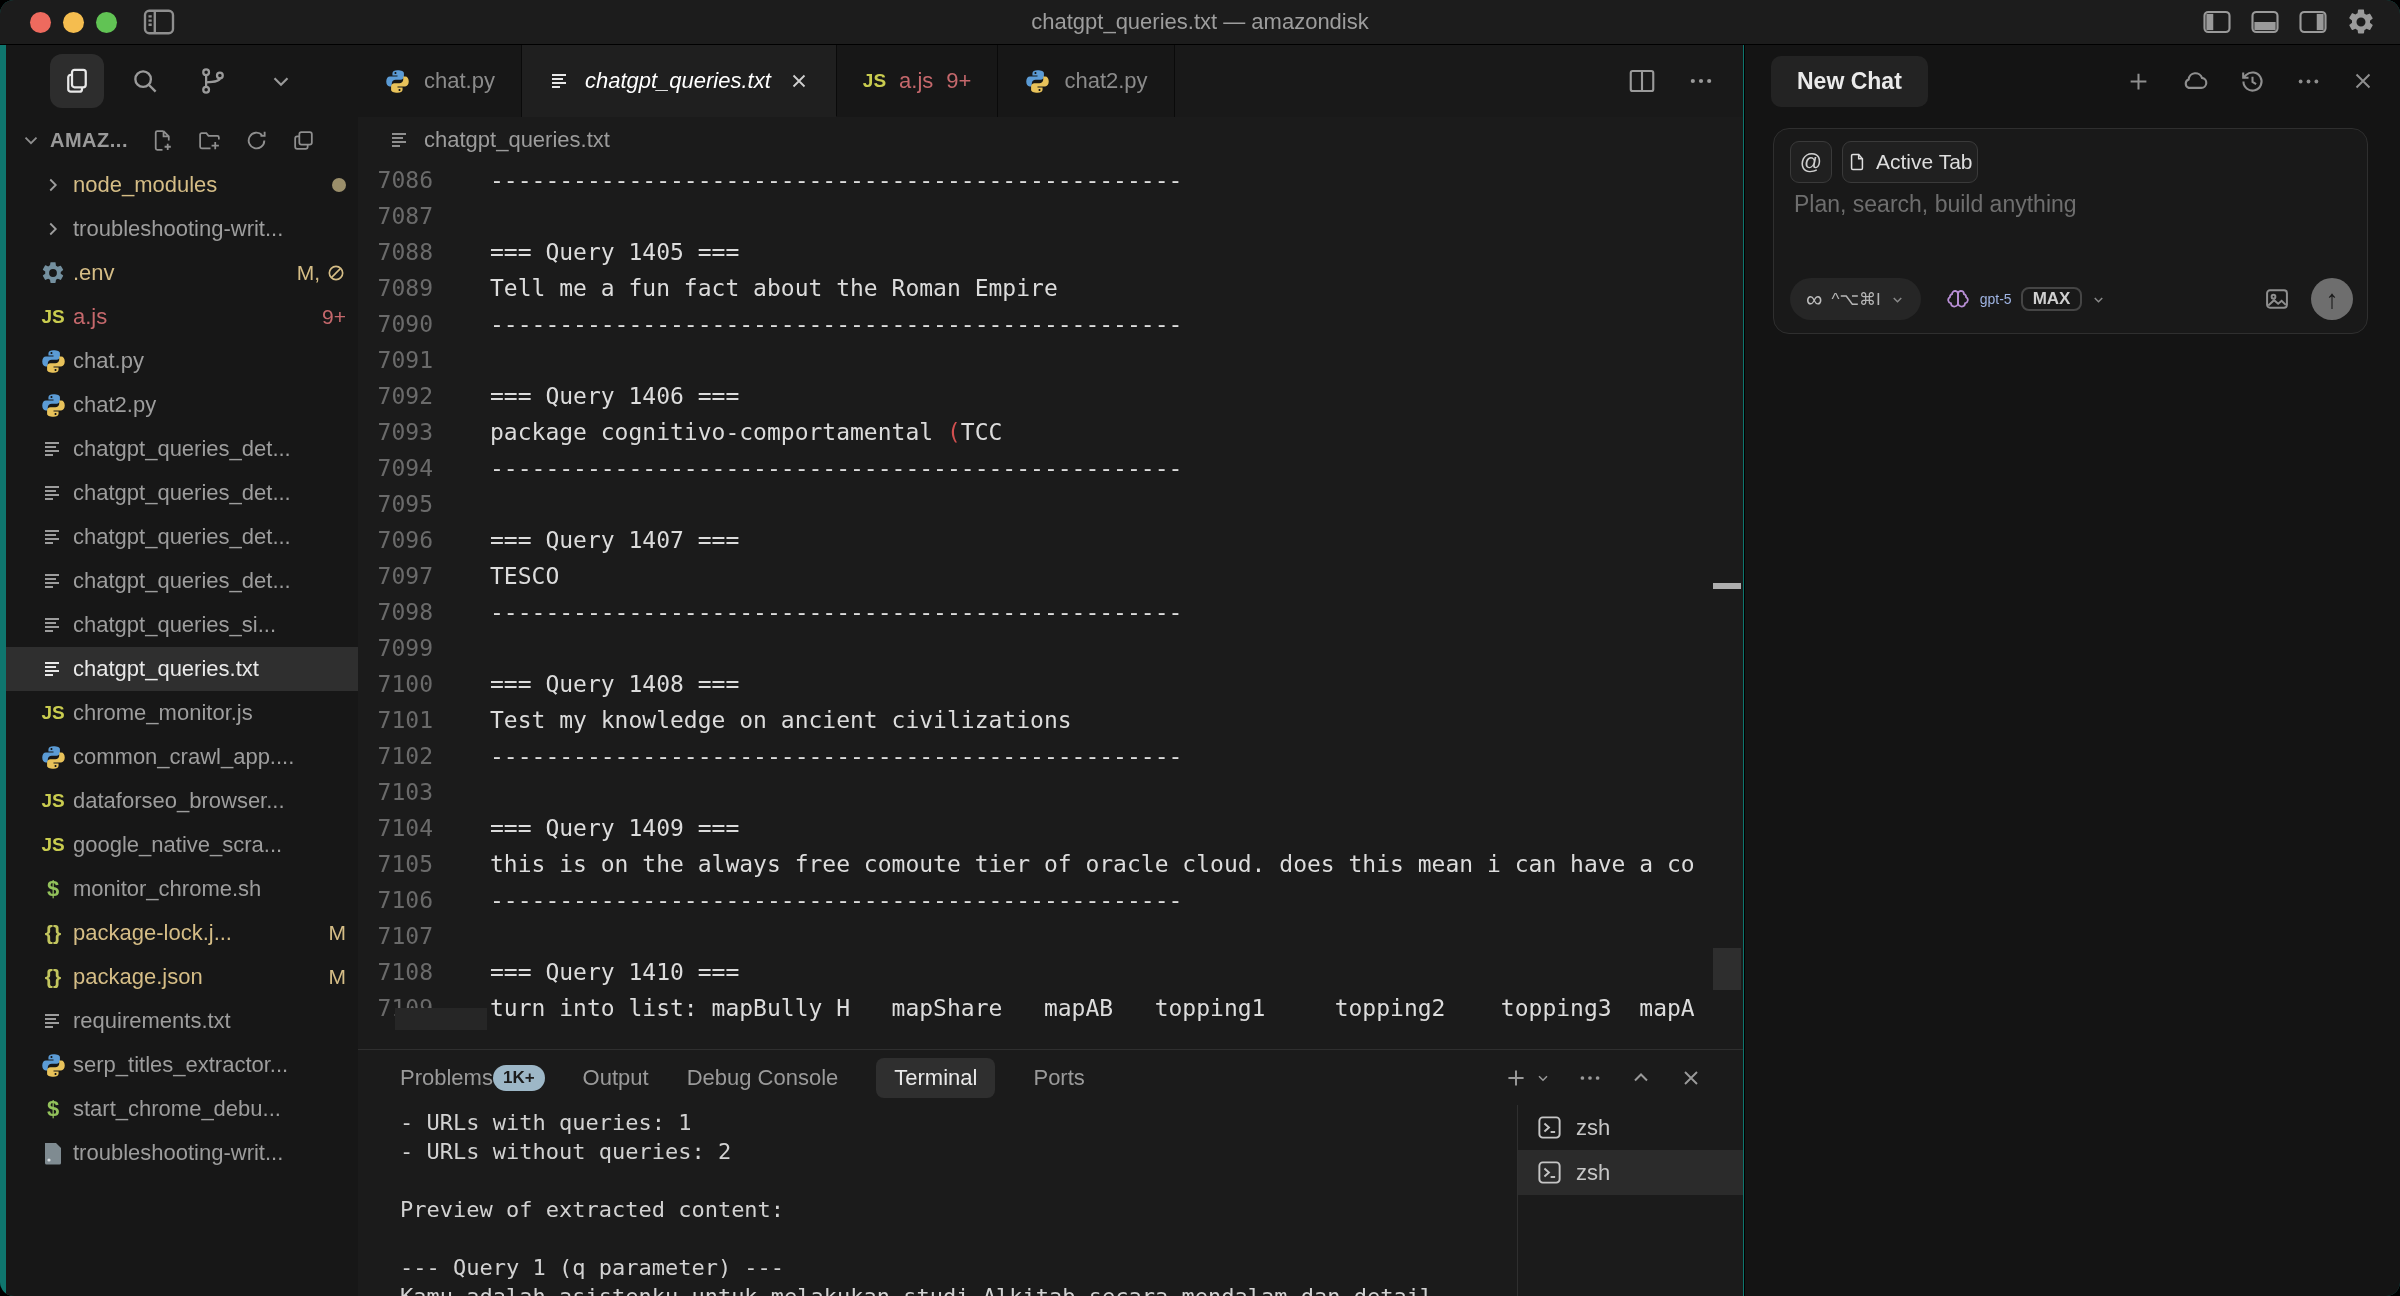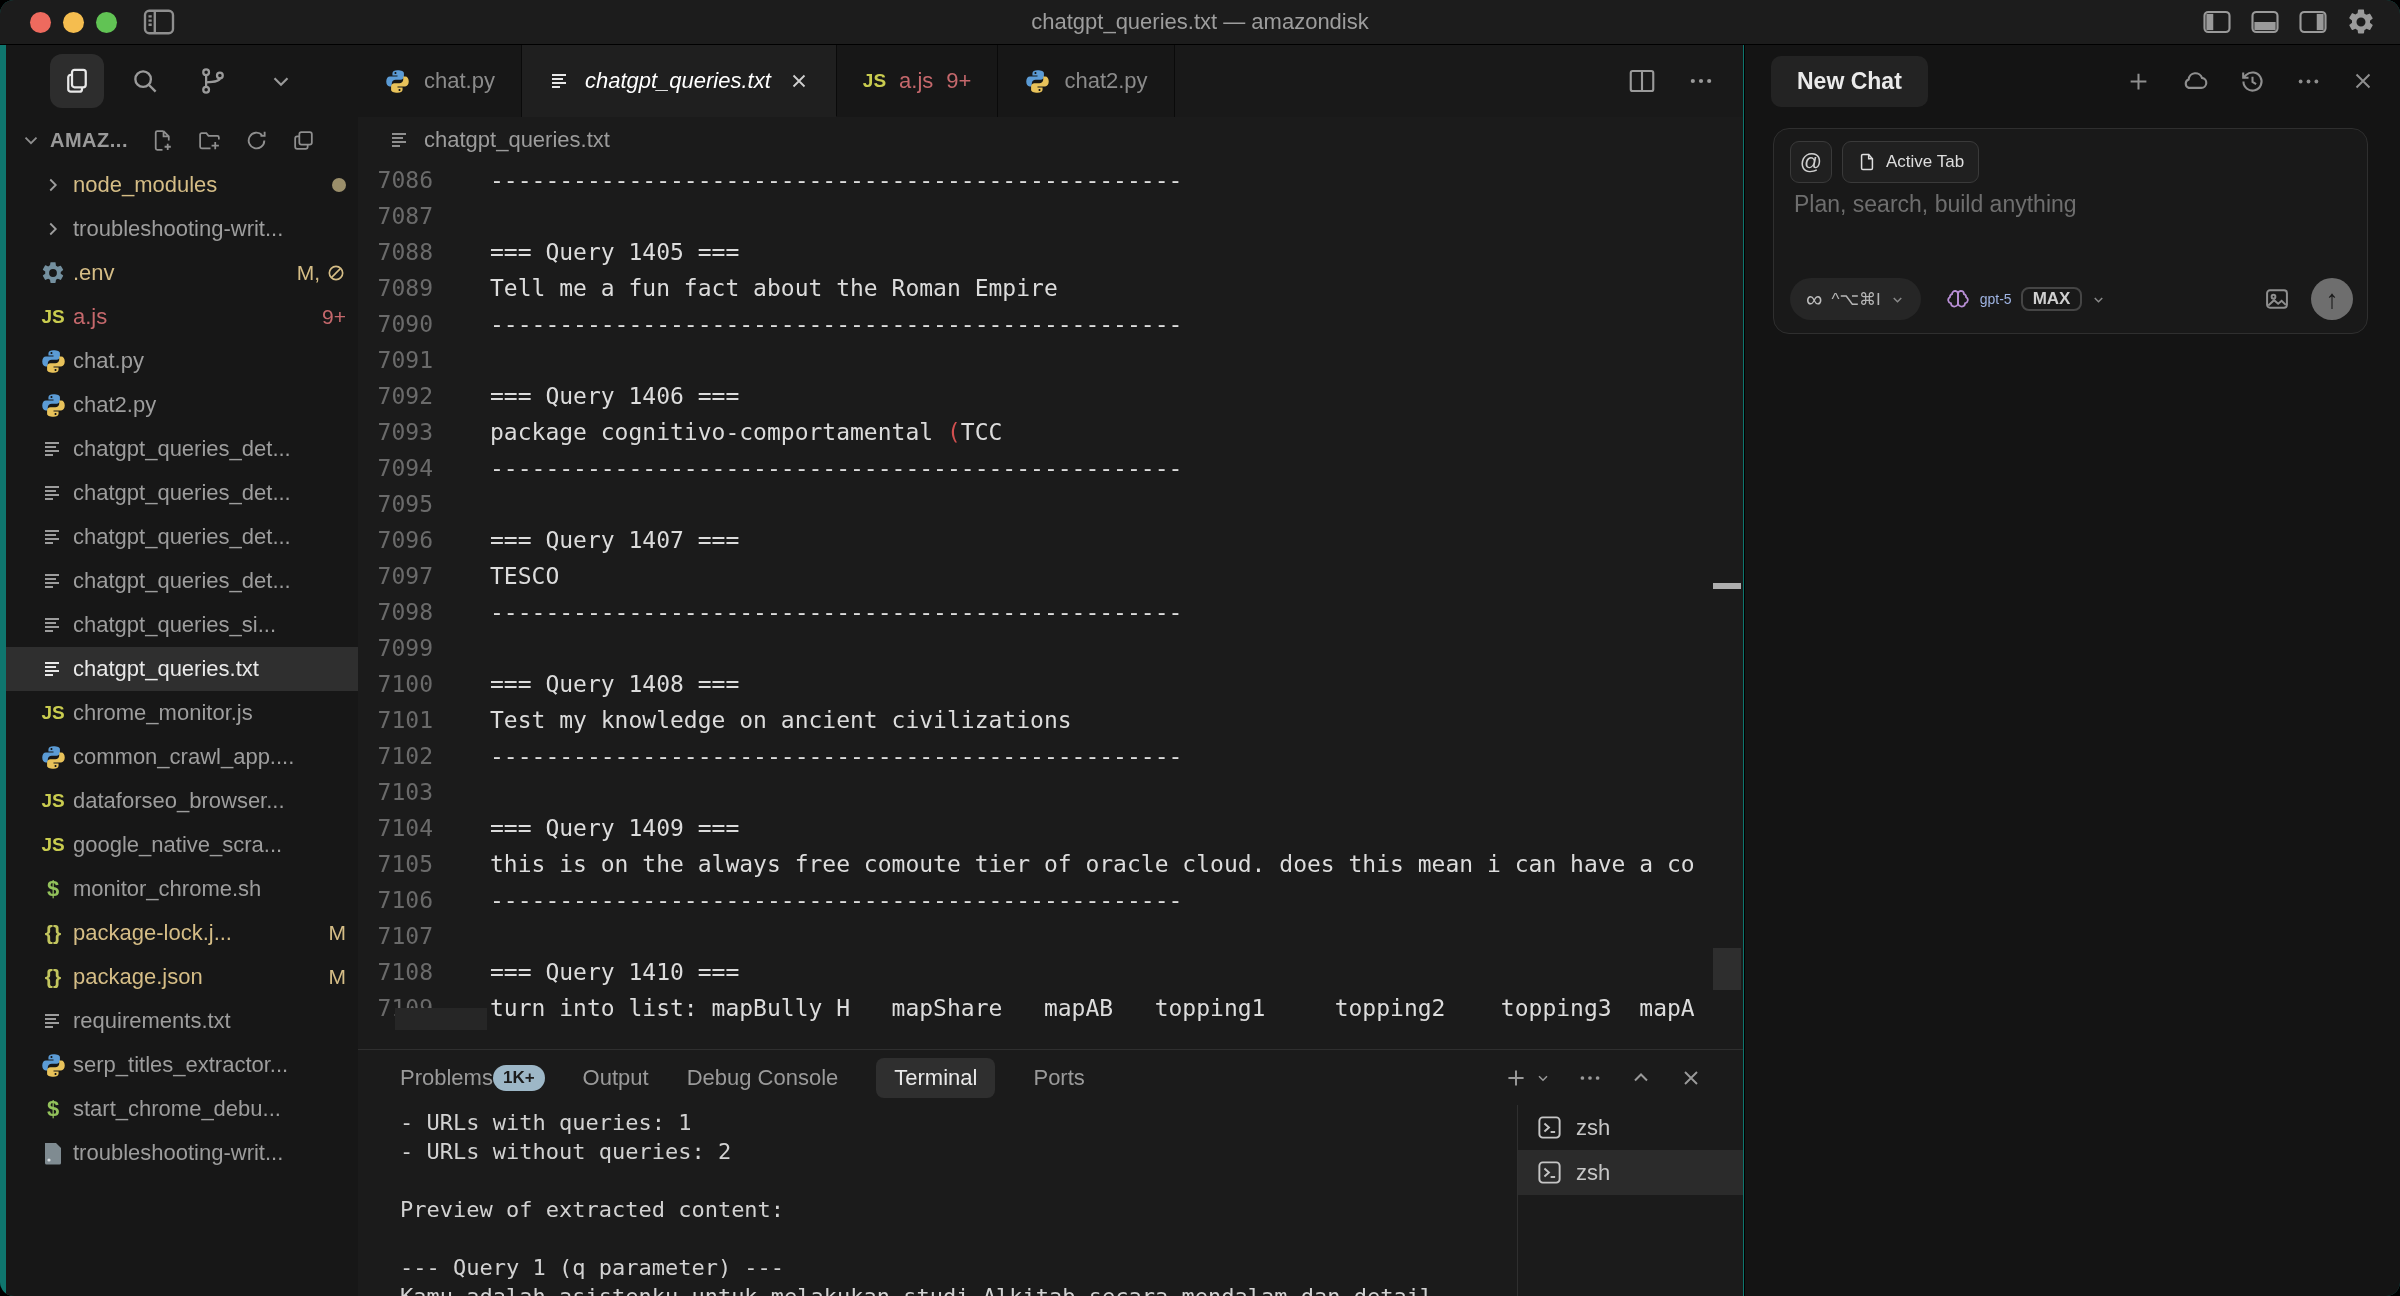--- a/index.html
+++ b/index.html
@@ -72,22 +72,22 @@
   .term-item{height:45px;display:flex;align-items:center;gap:13px;padding-left:18px;color:#c6c6c6;font-size:22px;}
   .term-item.selected{background:#2b2b2b;}
 
   
   .chat{position:absolute;left:1744px;top:45px;right:0;bottom:0;background:#141414;border-left:1px solid #000;}
   .chat-header{position:absolute;top:10px;left:26px;right:24px;height:52px;display:flex;align-items:center;}
   .chat-tab{background:#232323;border-radius:10px;padding:12px 26px;color:#eaeaea;font-size:23px;font-weight:bold;}
   .chat-h-icons{margin-left:auto;display:flex;align-items:center;gap:28px;color:#8f8f8f;}
   .chat-card{position:absolute;left:28px;right:32px;top:83px;height:204px;background:#191919;border:1px solid #2f2f2f;border-radius:16px;}
   .chip-row{position:absolute;top:12px;left:16px;display:flex;gap:10px;align-items:center;}
-  .chip{height:40px;display:flex;align-items:center;gap:9px;padding:0 14px;border:1px solid #3a3a3a;border-radius:9px;
-        background:#202020;color:#dedede;font-size:17px;}
+  .chip{height:40px;display:flex;align-items:center;gap:9px;padding:0 4px;border:1px solid #3a3a3a;border-radius:9px;
+        background:#202020;color:#dedede;font-size:21px;}
   .chip.at{width:40px;padding:0;justify-content:center;font-size:22px;color:#cfcfcf;}
   .placeholder{position:absolute;top:62px;left:20px;color:#6e6e6e;font-size:23px;}
   .card-bottom{position:absolute;left:16px;right:14px;bottom:12px;height:44px;display:flex;align-items:center;}
   .mode-pill{background:#262626;border-radius:21px;height:42px;display:flex;align-items:center;gap:9px;padding:0 16px;color:#bdbdbd;}
   .mode-pill .inf{font-size:23px;}
   .mode-pill .keys{font-size:17px;color:#b5b5b5;}
   .model-group{display:flex;align-items:center;gap:9px;margin-left:24px;}
   .model-name{color:var(--model-blue);font-size:14px;}
   .max-badge{border:2px solid #454545;border-radius:8px;padding:0 10px;color:#cfcfcf;font-size:17px;font-weight:bold;text-align:right;}
   .card-right{margin-left:auto;display:flex;align-items:center;gap:20px;}

